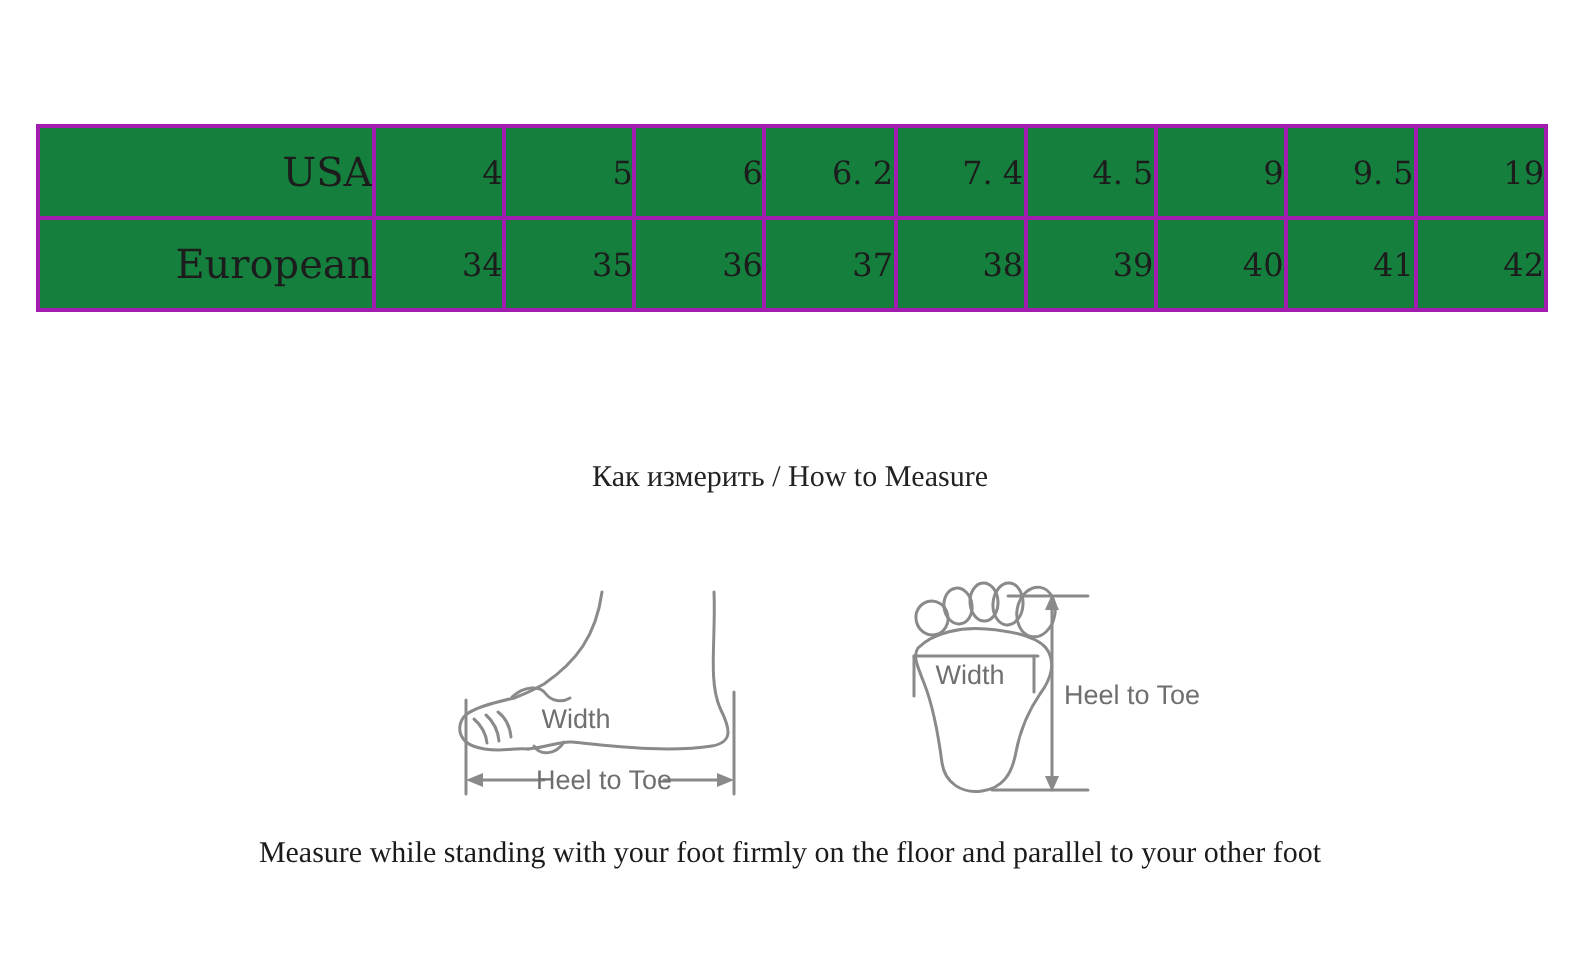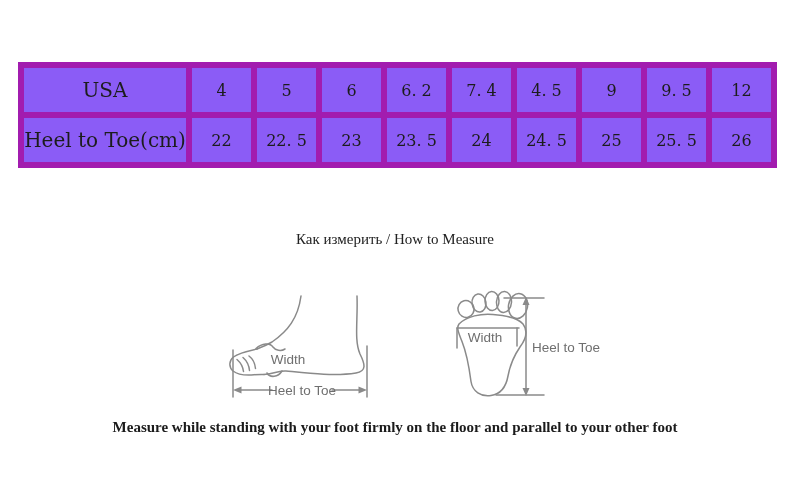--- a/index.html
+++ b/index.html
@@ -16,26 +16,26 @@
   
   .size-table {
     position: absolute;
     left: 18px;
     top: 62px;
     width: 756px;
     border-collapse: collapse;
     table-layout: fixed;
   }
   .size-table th, .size-table td {
-    border: 6px solid #a21caf;
-    text-align: center;
+    border: 2px solid #a21caf;
+    text-align: right;
     vertical-align: middle;
     height: 44px;
     padding: 0;
-    background: #8b5cf6;
+    background: #15803d;
     overflow: hidden;
     white-space: nowrap;
   }
   .size-table th {
     font-family: "DejaVu Serif", serif;
     font-weight: normal;
     font-size: 20px;
     color: #1c1c1c;
   }
   .size-table td {
@@ -77,21 +77,21 @@
 
   
   .footnote {
     position: absolute;
     top: 419px;
     left: 0;
     width: 790px;
     margin: 0;
     text-align: center;
     font-family: "Liberation Serif", serif;
-    font-weight: bold;
+    font-weight: normal;
     font-size: 15px;
     color: #1b1b1b;
   }
 </style>
 </head>
 <body>
 
 <div class="canvas">
 
   <table class="size-table">
@@ -111,33 +111,33 @@
       <tr>
         <th>USA</th>
         <td>4</td>
         <td>5</td>
         <td>6</td>
         <td>6. 2</td>
         <td>7. 4</td>
         <td>4. 5</td>
         <td>9</td>
         <td>9. 5</td>
-        <td>12</td>
+        <td>19</td>
       </tr>
       <tr>
-        <th>Heel to Toe(cm)</th>
-        <td>22</td>
-        <td>22. 5</td>
-        <td>23</td>
-        <td>23. 5</td>
-        <td>24</td>
-        <td>24. 5</td>
-        <td>25</td>
-        <td>25. 5</td>
-        <td>26</td>
+        <th>European</th>
+        <td>34</td>
+        <td>35</td>
+        <td>36</td>
+        <td>37</td>
+        <td>38</td>
+        <td>39</td>
+        <td>40</td>
+        <td>41</td>
+        <td>42</td>
       </tr>
     </tbody>
   </table>
 
   <h2 class="measure-heading">Как измерить / How to Measure</h2>
 
   <svg class="foot-side" width="165" height="127" viewBox="0 0 165 127" aria-hidden="true">
 
     <path class="sketch-stroke" d="M 137,18 C 138,42 134,62 140,76 C 145,86 147,93 136,95 C 114,98.5 86,95 66,93 C 60,92.4 55,95.5 44,96.5"></path>
 

